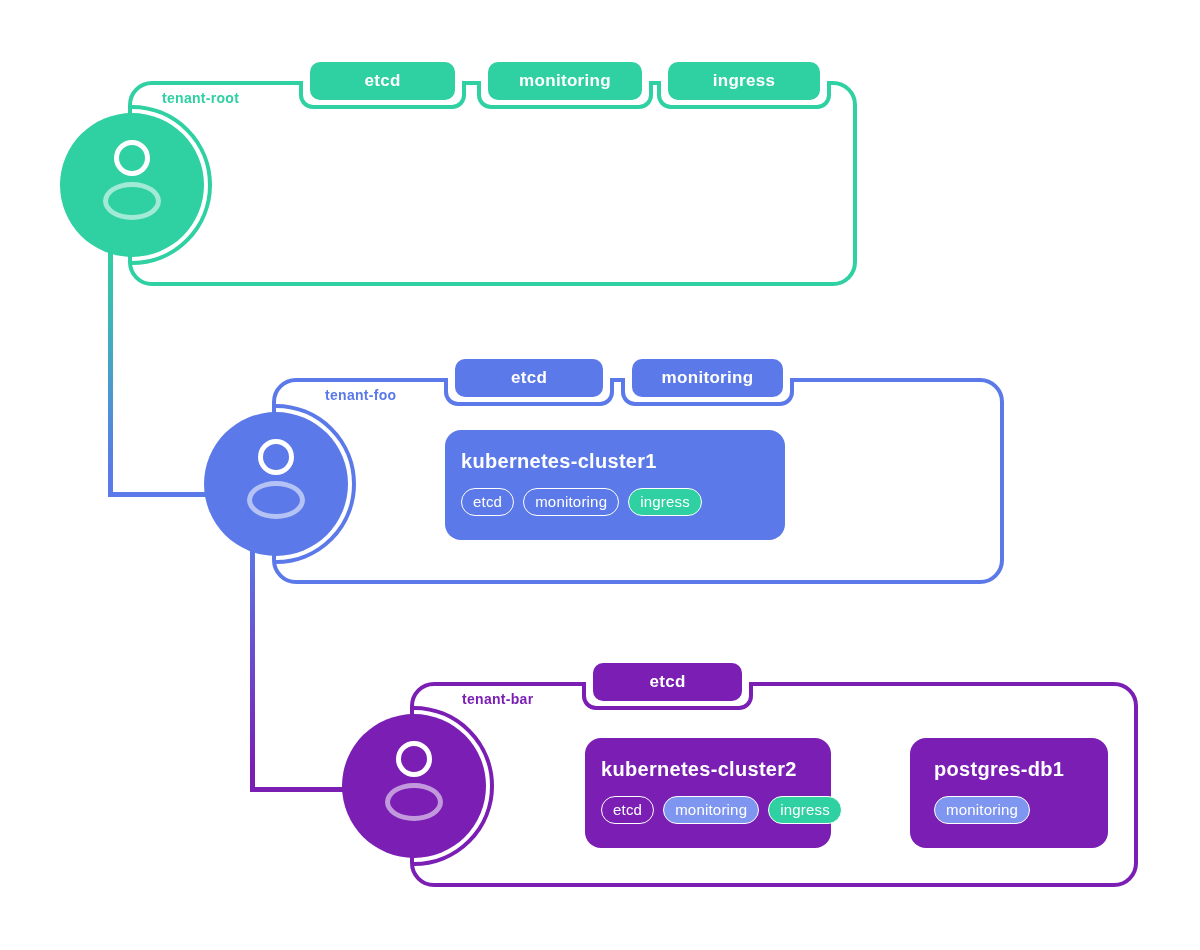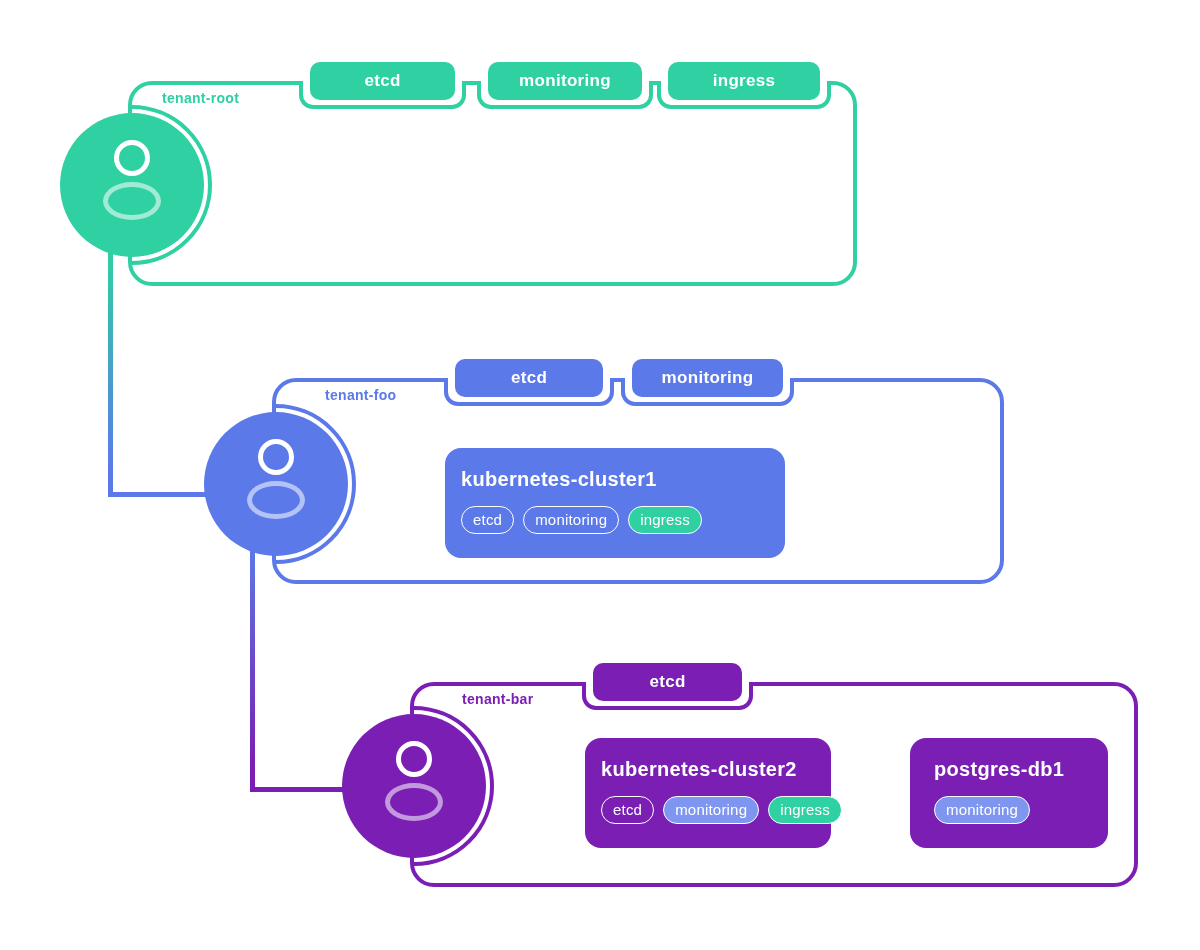--- a/index.html
+++ b/index.html
@@ -83,21 +83,21 @@
     <div class="tag" style="left:360px;width:151px;">monitoring</div>
 
     <div class="tlabel" style="left:53px;">tenant-foo</div>
 
     <div class="ring" style="left:-76px;top:26px;"></div>
     <div class="avatar" style="left:-68px;top:34px;">
       <div class="head"></div>
       <div class="torso"></div>
     </div>
 
-    <div class="card" style="left:173px;top:70px;width:340px;">
+    <div class="card" style="left:173px;top:52px;width:340px;">
       <h3 class="card-title">kubernetes-cluster1</h3>
       <div class="pills">
         <span class="pill pill-outline">etcd</span>
         <span class="pill pill-outline">monitoring</span>
         <span class="pill pill-green">ingress</span>
       </div>
     </div>
   </section>
 
   <section class="tenant t-purple" style="left:410px;top:682px;width:728px;height:205px;">

